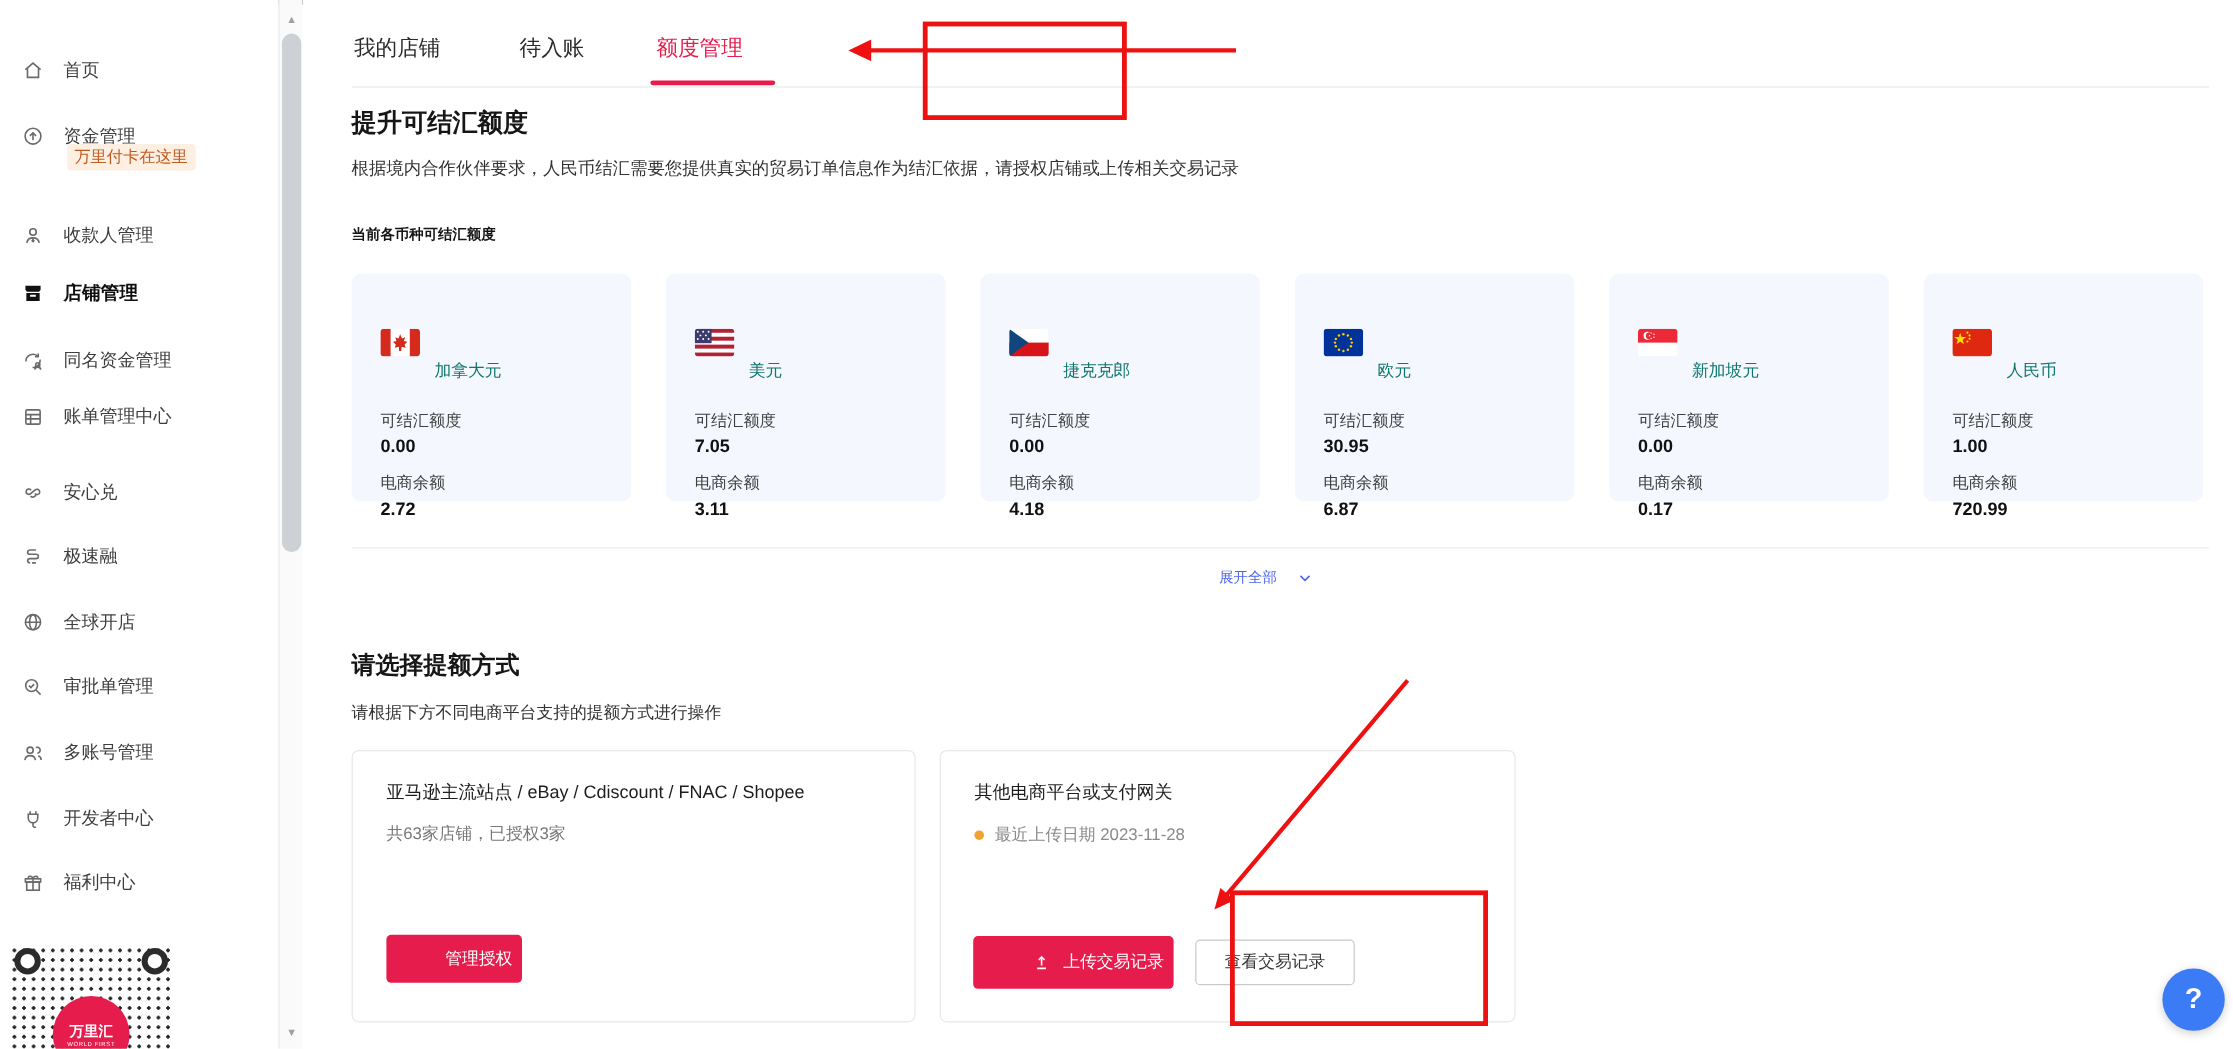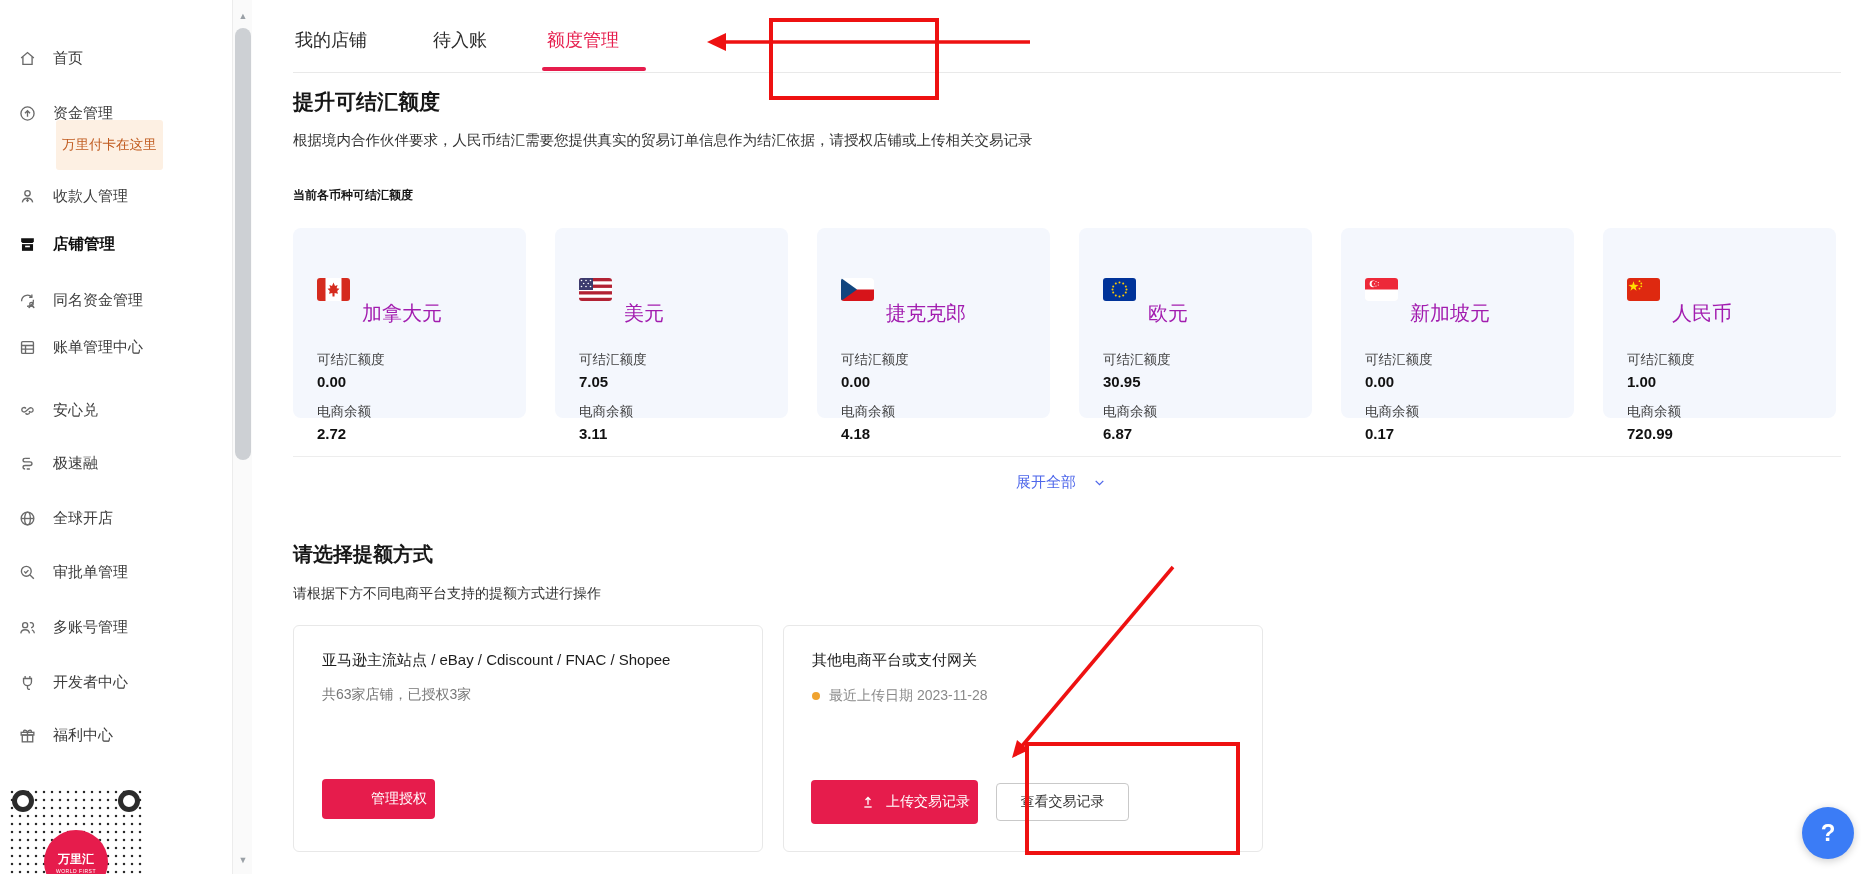--- a/index.html
+++ b/index.html
@@ -9,21 +9,21 @@
   
   .topstrip { position:absolute; left:232px; top:0; width:1629px; height:4px; background:#1b1b1b; }
 
   
   .sidebar { position:absolute; left:0; top:0; width:232px; height:874px; background:#fff; }
   .side-item { position:absolute; left:18px; display:flex; align-items:center; gap:16px; height:24px; cursor:pointer; }
   .side-item .lbl { font-size:15px; color:#3d3d3d; white-space:nowrap; }
   .side-item.active .lbl { color:#0f0f0f; font-weight:bold; font-size:15.5px; }
   .side-item svg { width:19px; height:19px; flex:0 0 19px; }
   .side-badge { position:absolute; left:56px; top:120px; background:#fdf0e3; color:#c05a1e;
-    font-size:13.5px; padding:16px 6px; border-radius:3px; white-space:nowrap; }
+    font-size:13.5px; padding:2px 6px; border-radius:3px; white-space:nowrap; }
 
   
   .qr { position:absolute; left:8px; top:788px; width:136px; height:136px;
     background:radial-gradient(#2b2b2b 1.4px, transparent 1.6px); background-size:8px 8px; }
   .qr-ring { position:absolute; width:22px; height:22px; border:5px solid #2b2b2b; border-radius:50%; background:#fff; }
   .qr-center { position:absolute; left:36px; top:42px; width:64px; height:64px; border-radius:50%;
     background:#e61c4c; display:flex; flex-direction:column; align-items:center; justify-content:center; color:#fff; }
   .qr-center .t1 { font-size:12px; font-weight:bold; }
   .qr-center .t2 { font-size:5px; letter-spacing:.5px; }
 
@@ -40,28 +40,28 @@
   .tab-underline { position:absolute; left:290px; top:67px; width:104px; height:4px; background:#e61c4c; border-radius:2px; }
   .tabs-divider { position:absolute; left:41px; top:72px; width:1548px; height:1px; background:#e9e9e9; }
 
   .h1 { position:absolute; left:41px; top:88px; font-size:21px; font-weight:600; color:#161616; }
   .p1 { position:absolute; left:41px; top:131px; font-size:14.5px; color:#333; }
   .sub1 { position:absolute; left:41px; top:187px; font-size:12px; font-weight:600; color:#161616; }
 
   .cards { position:absolute; left:41px; top:228px; display:flex; gap:29px; }
   .ccard { width:233px; height:190px; background:#f4f7fd; border-radius:8px; padding:24px 0 0 24px; }
   .ccard .flagrow { display:flex; align-items:center; gap:12px; margin-bottom:24px; }
-  .ccard .cname { font-size:20px; font-weight:500; color:#a21caf;margin-top:48px; }
+  .ccard .cname { font-size:14px; font-weight:500; color:#0f766e;margin-top:48px; }
   .flag { width:33px; height:23px; border-radius:3px; overflow:hidden; display:block; box-shadow:0 0 0 1px rgba(0,0,0,.06) inset; }
   .klabel { font-size:13.5px; color:#404040; margin-bottom:4px; }
   .kval { font-size:15px; font-weight:bold; color:#111; margin-bottom:13px; }
 
   .divider2 { position:absolute; left:41px; top:456px; width:1548px; height:1px; background:#ededed; }
   .expand { position:absolute; left:764px; top:473px; display:flex; align-items:center; gap:17px;
-    color:#4e67ea; font-size:15px; cursor:pointer; }
+    color:#4e67ea; font-size:12px; cursor:pointer; }
 
   .h2 { position:absolute; left:41px; top:541px; font-size:20px; font-weight:600; color:#161616; }
   .p2 { position:absolute; left:41px; top:585px; font-size:14px; color:#333; }
 
   .mcard { position:absolute; top:625px; height:227px; background:#fff; border:1px solid #e8e8e8; border-radius:6px; }
   .mcard.left { left:41px; width:470px; }
   .mcard.right { left:531px; width:480px; }
   .mtitle { position:absolute; left:28px; top:25px; font-size:15px; font-weight:500; color:#1d1d1d; white-space:nowrap; }
   .msub { position:absolute; left:28px; top:60px; font-size:14px; color:#777; }
   .bulletrow { position:absolute; left:28px; top:61px; display:flex; align-items:center; gap:9px; font-size:14px; color:#8a8a8a; }

